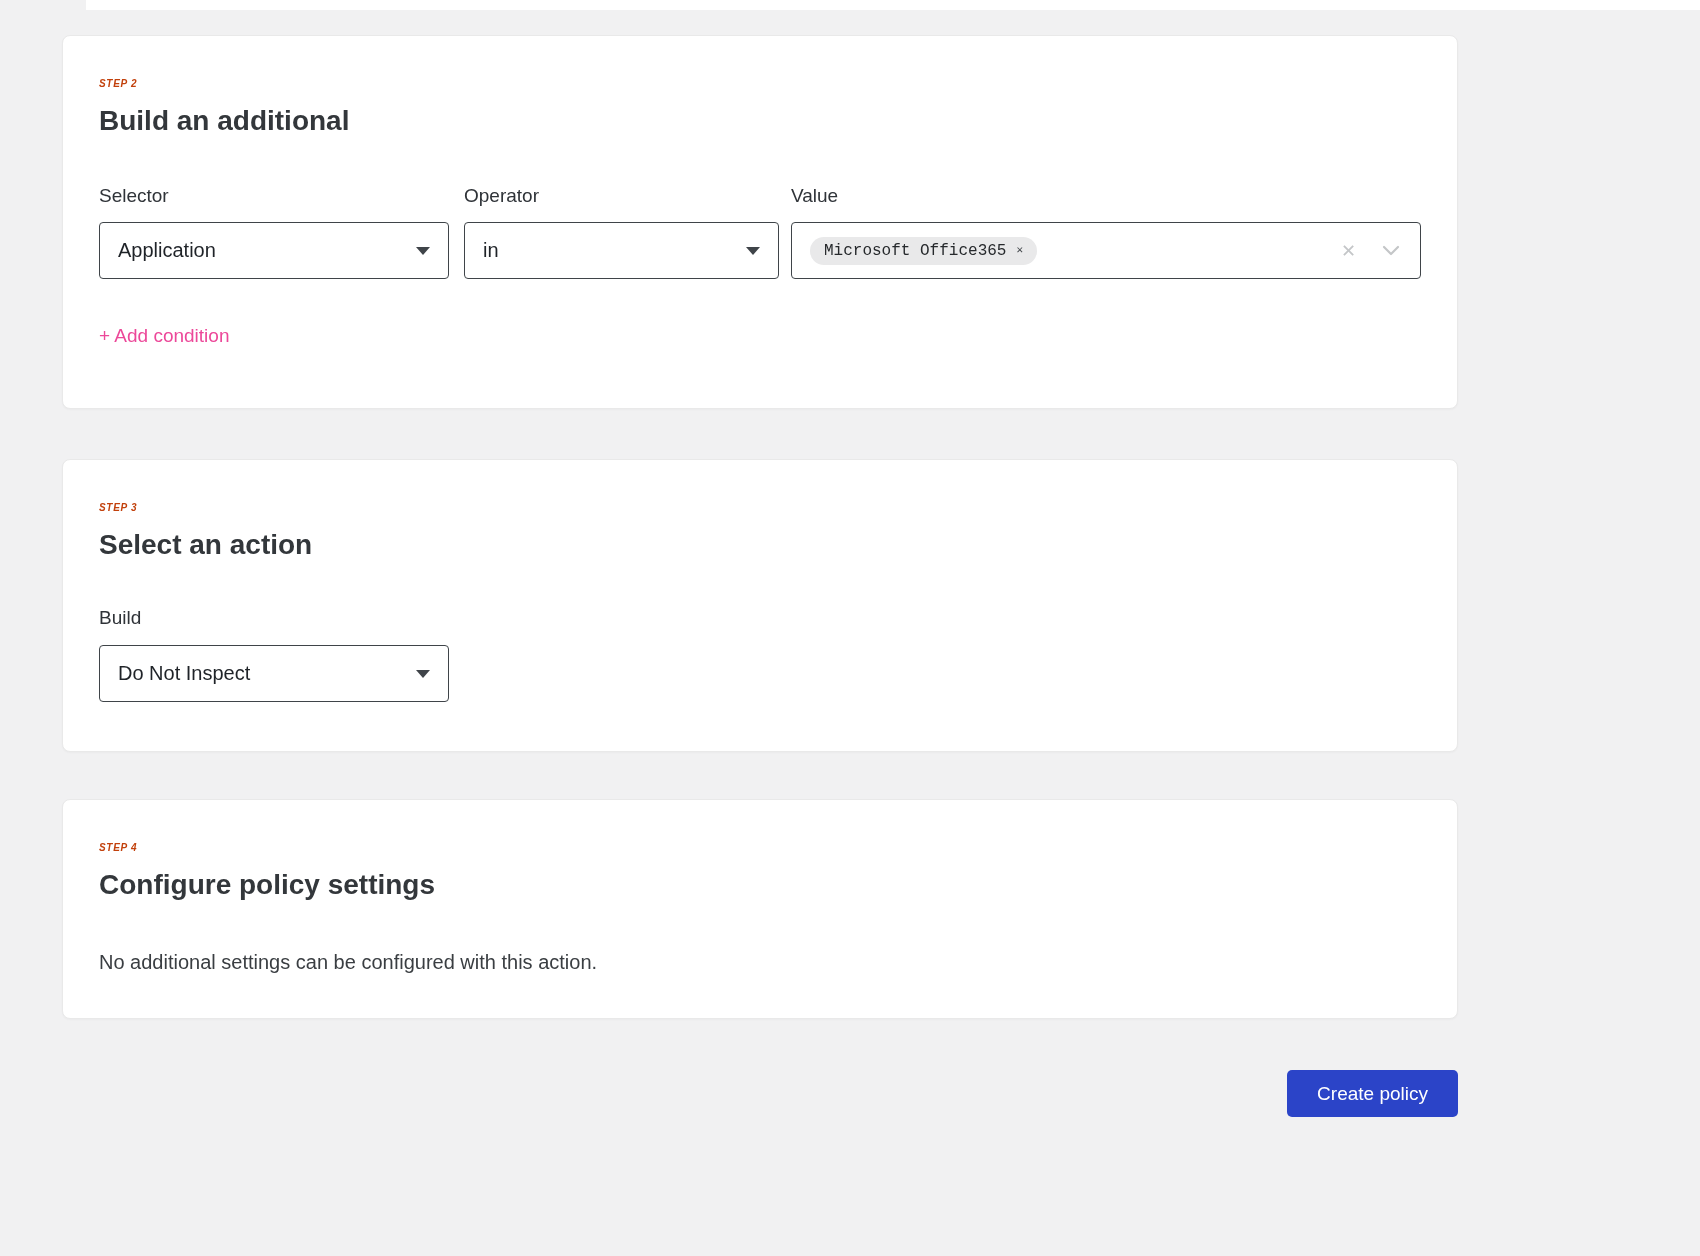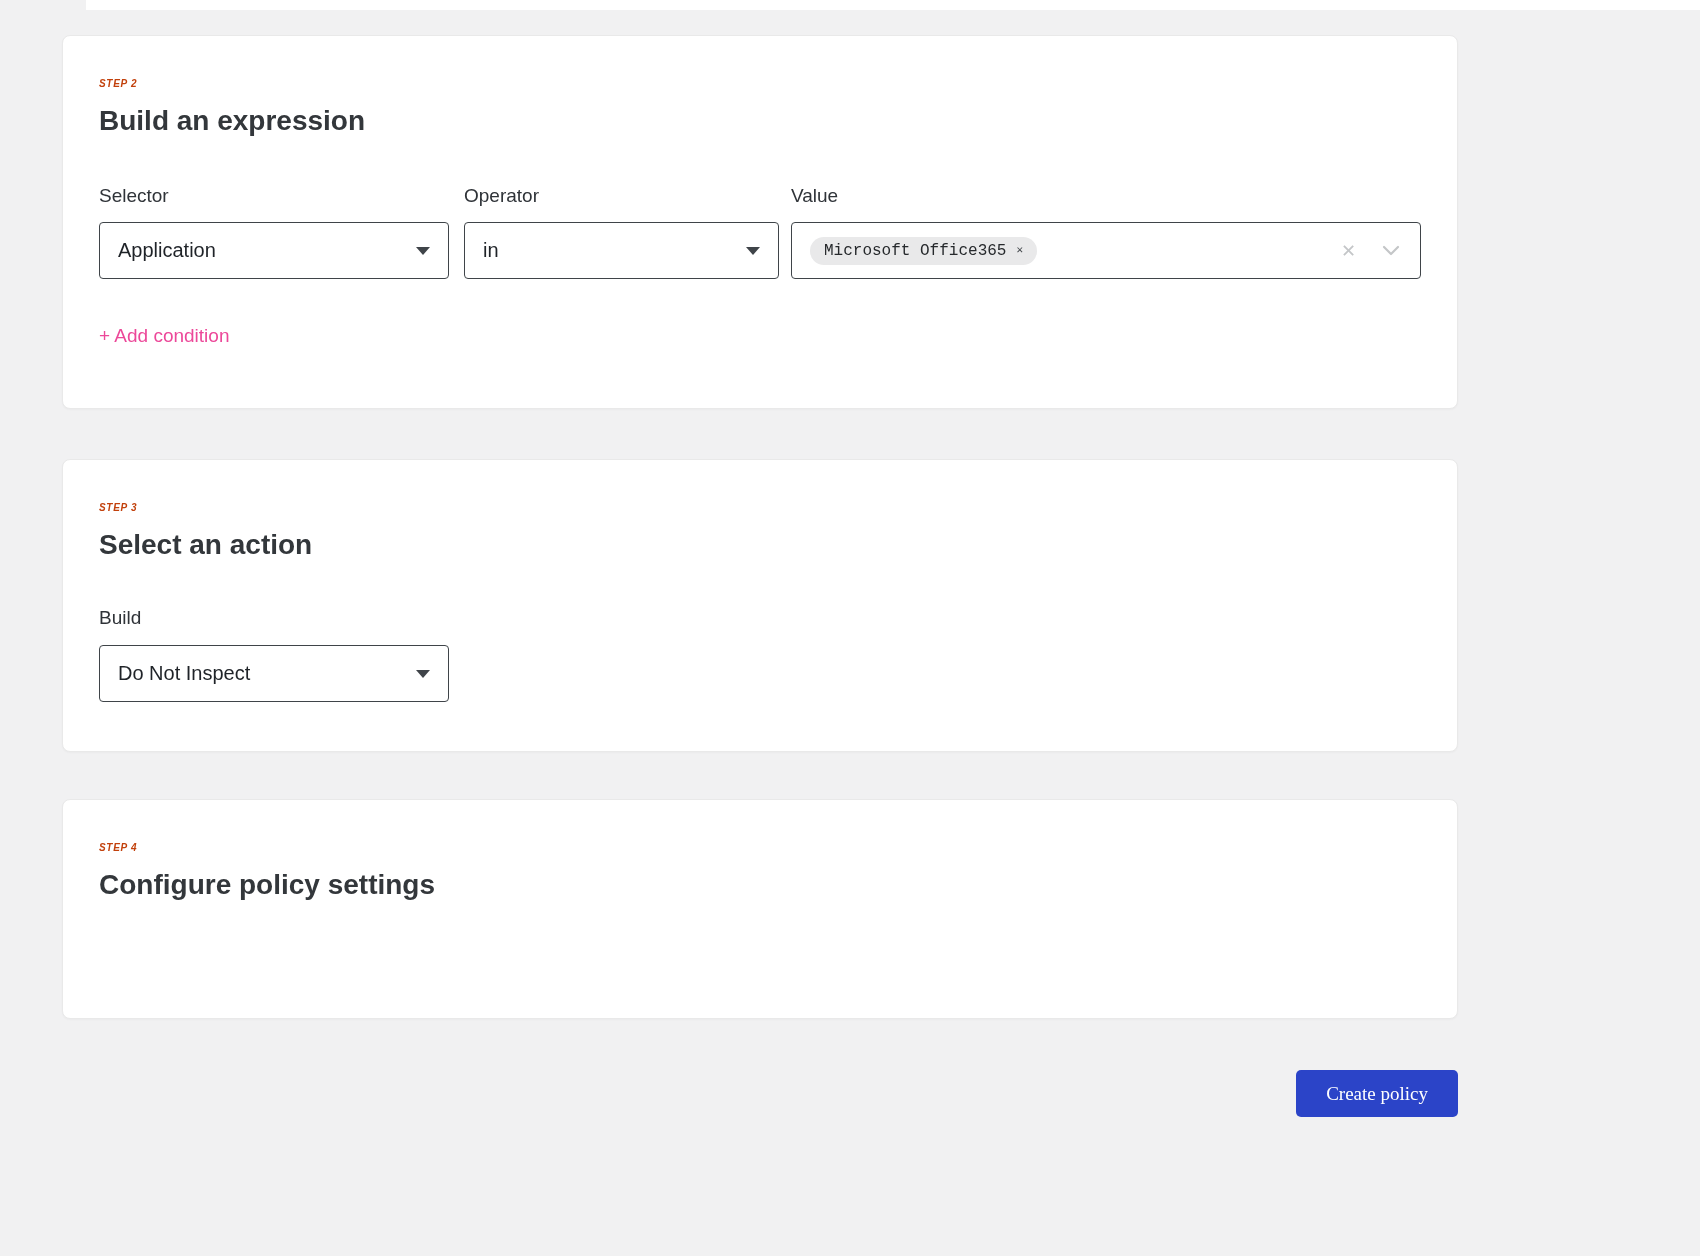--- a/index.html
+++ b/index.html
@@ -82,36 +82,36 @@
   .action-select { width:350px; margin-top:16px; }
   .note-text { margin-top:50px; font-size:20px; color:#3a3e42; }
   .create-btn {
     position:absolute;
     top:1070px; right:242px;
     height:47px;
     padding:0 30px;
     background:#2b44c8;
     color:#ffffff;
     font-size:19px;
-    font-family:Liberation Serif, serif;
+    font-family:Liberation Sans, sans-serif;
     border:none;
     border-radius:5px;
     cursor:pointer;
     display:flex; align-items:center; justify-content:center;
   }
 </style>
 </head>
 <body>
 
 <div class="top-strip"></div>
 
 <section class="card card1">
   <div class="card-inner">
     <div class="step-eyebrow">STEP 2</div>
-    <h2 class="card-title">Build an expression</h2>
+    <h2 class="card-title">Build an additional</h2>
 
     <div class="fields-row">
       <div class="field field-selector">
         <div class="field-label">Selector</div>
         <div class="select">
           <span>Application</span>
           <span class="caret-down"></span>
         </div>
       </div>
 
@@ -154,16 +154,17 @@
       <span>Do Not Inspect</span>
       <span class="caret-down"></span>
     </div>
   </div>
 </section>
 
 <section class="card card3">
   <div class="card-inner">
     <div class="step-eyebrow">STEP 4</div>
     <h2 class="card-title">Configure policy settings</h2>
+    <p class="note-text">No additional settings can be configured with this action.</p>
   </div>
 </section>
 
 <button class="create-btn">Create policy</button>
 
 </body></html>

